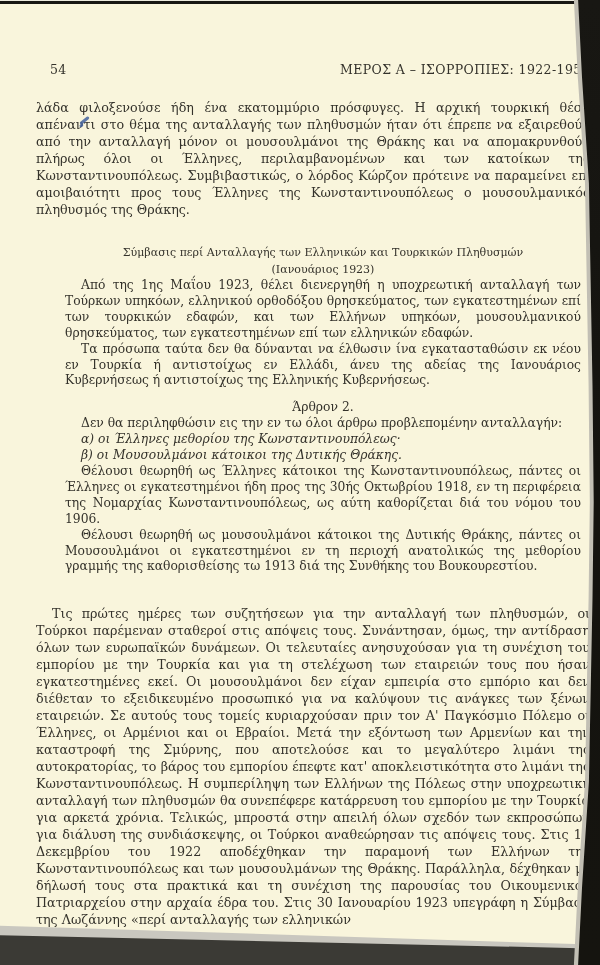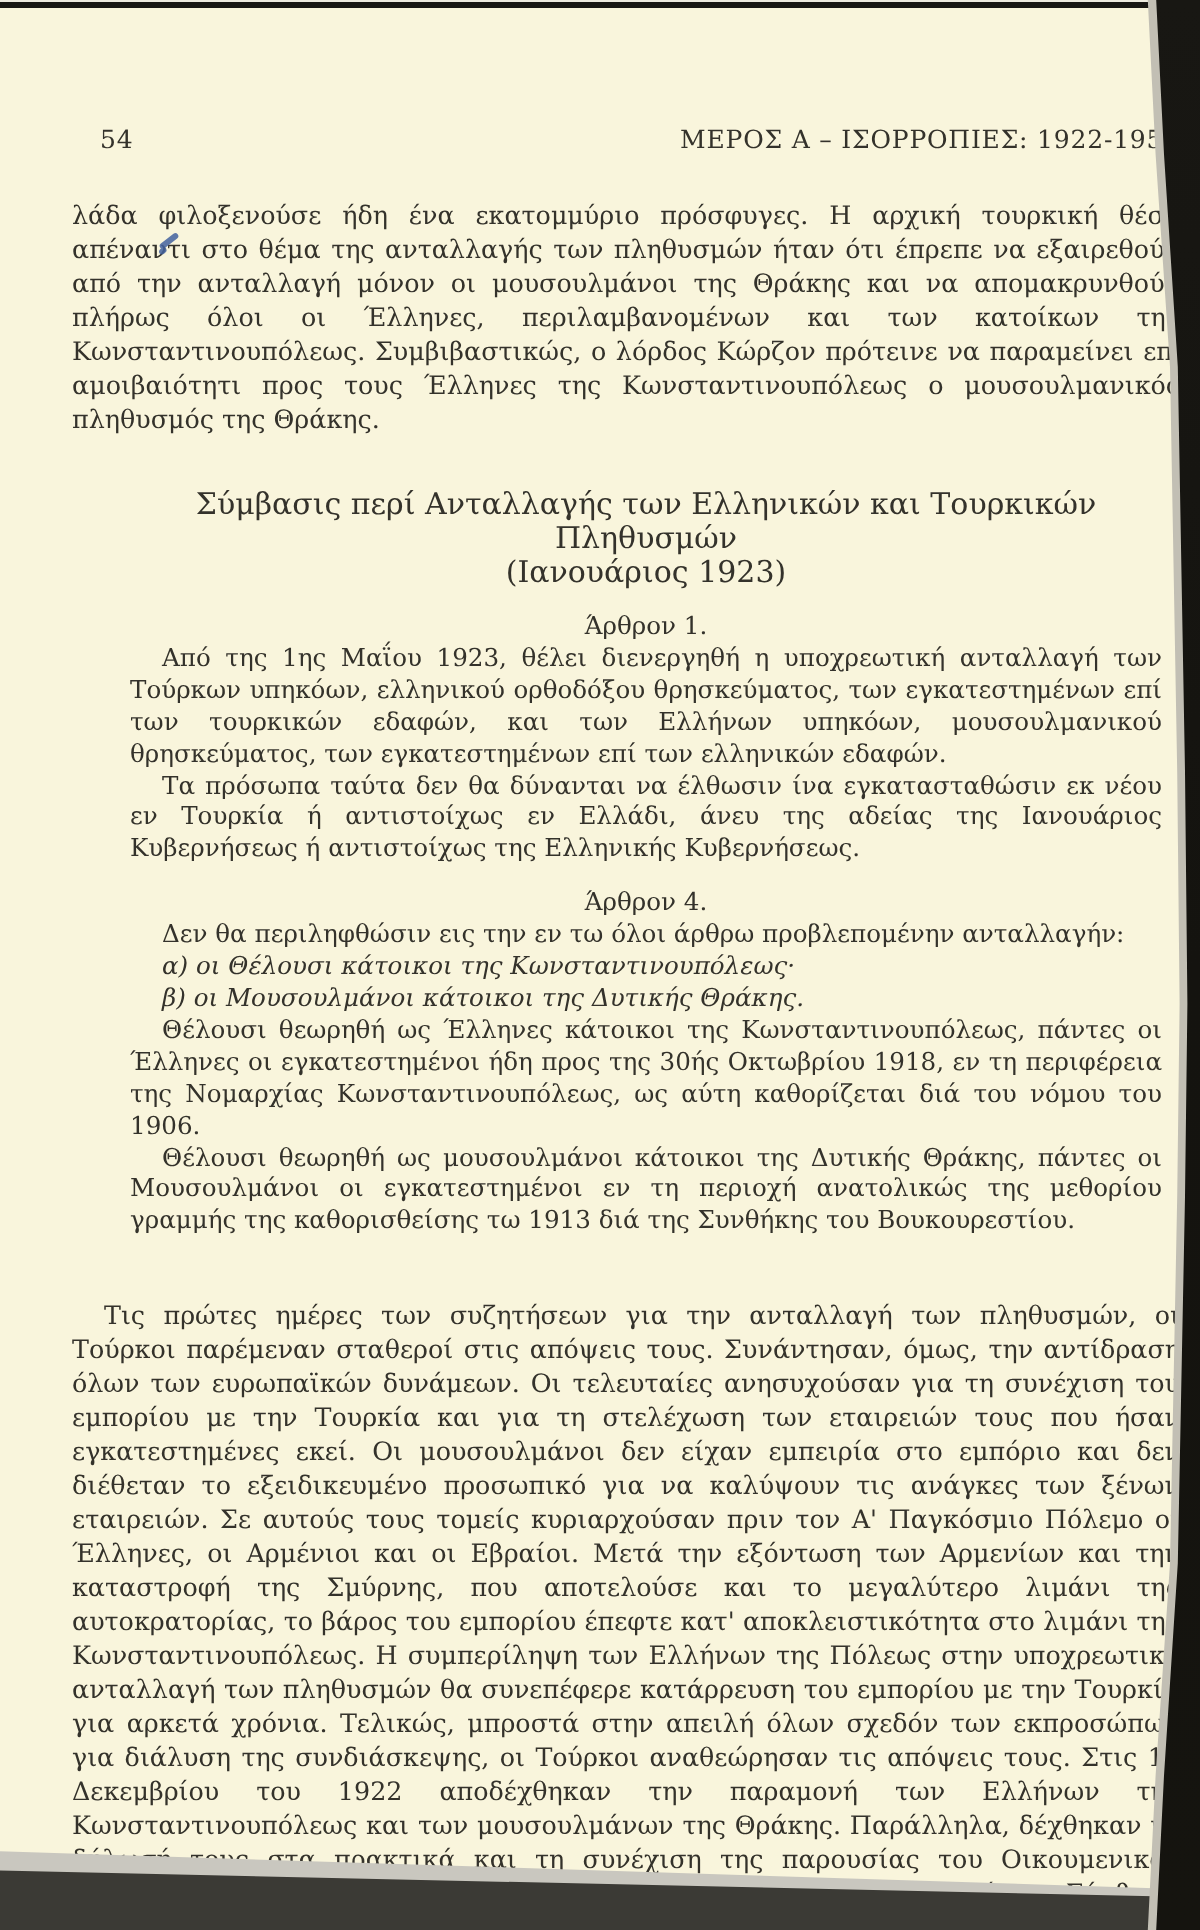--- a/index.html
+++ b/index.html
@@ -27,21 +27,21 @@
     clip-path:polygon(0 38%,100% 66%,100% 100%,0 100%);}
   
   .content{position:absolute;left:36px;top:62px;width:554px;z-index:1;}
   .hdr{display:flex;justify-content:space-between;align-items:baseline;
     font-size:12.5px;letter-spacing:.4px;white-space:nowrap;}
   .hdr .num{padding-left:14px;}
   p{margin:0;}
   .para{margin-top:22px;font-size:12.7px;line-height:17px;text-align:justify;}
   .body-para{margin-top:30px;text-indent:16px;}
   .quote{margin-top:26px;margin-left:29px;width:516px;font-size:12.3px;line-height:15.9px;}
-  .qtitle{text-align:center;font-size:15px;line-height:17px;}
+  .qtitle{text-align:center;font-size:11px;line-height:17px;}
   .qhead{text-align:center;margin-top:11px;}
   .qp{text-align:justify;text-indent:16px;}
   .qitem{font-style:italic;padding-left:16px;}
   
   .pen{position:absolute;left:79px;top:119px;width:11px;height:3px;background:#44639f;
     border-radius:2px;transform:rotate(-38deg);z-index:2;opacity:.85;}
   .pen:after{content:"";position:absolute;left:-2px;top:2px;width:4px;height:3px;
     background:#44639f;border-radius:50%;}
 </style>
 </head>
@@ -58,27 +58,26 @@
       <span class="num">54</span>
       <span>ΜΕΡΟΣ Α – ΙΣΟΡΡΟΠΙΕΣ: 1922-1954</span>
     </div>
 
     <p class="para">λάδα φιλοξενούσε ήδη ένα εκατομμύριο πρόσφυγες. Η αρχική τουρκική θέση απέναντι στο θέμα της ανταλλαγής των πληθυσμών ήταν ότι έπρεπε να εξαιρεθούν από την ανταλλαγή μόνον οι μουσουλμάνοι της Θράκης και να απομακρυνθούν πλήρως όλοι οι Έλληνες, περιλαμβανομένων και των κατοίκων της Κωνσταντινουπόλεως. Συμβιβαστικώς, ο λόρδος Κώρζον πρότεινε να παραμείνει επ' αμοιβαιότητι προς τους Έλληνες της Κωνσταντινουπόλεως ο μουσουλμανικός πληθυσμός της Θράκης.</p>
 
     <div class="quote">
       <div class="qtitle">Σύμβασις περί Ανταλλαγής των Ελληνικών και Τουρκικών Πληθυσμών</div>
       <div class="qtitle">(Ιανουάριος 1923)</div>
 
-      <div class="qhead">Άρθρον 1.</div>
       <p class="qp">Από της 1ης Μαΐου 1923, θέλει διενεργηθή η υποχρεωτική ανταλλαγή των Τούρκων υπηκόων, ελληνικού ορθοδόξου θρησκεύματος, των εγκατεστημένων επί των τουρκικών εδαφών, και των Ελλήνων υπηκόων, μουσουλμανικού θρησκεύματος, των εγκατεστημένων επί των ελληνικών εδαφών.</p>
       <p class="qp">Τα πρόσωπα ταύτα δεν θα δύνανται να έλθωσιν ίνα εγκατασταθώσιν εκ νέου εν Τουρκία ή αντιστοίχως εν Ελλάδι, άνευ της αδείας της Ιανουάριος Κυβερνήσεως ή αντιστοίχως της Ελληνικής Κυβερνήσεως.</p>
 
-      <div class="qhead">Άρθρον 4.</div>
+      <div class="qhead">Άρθρον 2.</div>
       <p class="qp">Δεν θα περιληφθώσιν εις την εν τω όλοι άρθρω προβλεπομένην ανταλλαγήν:</p>
-      <div class="qitem">α) οι Θέλουσι κάτοικοι της Κωνσταντινουπόλεως·</div>
+      <div class="qitem">α) οι Έλληνες μεθορίου της Κωνσταντινουπόλεως·</div>
       <div class="qitem">β) οι Μουσουλμάνοι κάτοικοι της Δυτικής Θράκης.</div>
       <p class="qp">Θέλουσι θεωρηθή ως Έλληνες κάτοικοι της Κωνσταντινουπόλεως, πάντες οι Έλληνες οι εγκατεστημένοι ήδη προς της 30ής Οκτωβρίου 1918, εν τη περιφέρεια της Νομαρχίας Κωνσταντινουπόλεως, ως αύτη καθορίζεται διά του νόμου του 1906.</p>
       <p class="qp">Θέλουσι θεωρηθή ως μουσουλμάνοι κάτοικοι της Δυτικής Θράκης, πάντες οι Μουσουλμάνοι οι εγκατεστημένοι εν τη περιοχή ανατολικώς της μεθορίου γραμμής της καθορισθείσης τω 1913 διά της Συνθήκης του Βουκουρεστίου.</p>
     </div>
 
     <p class="para body-para">Τις πρώτες ημέρες των συζητήσεων για την ανταλλαγή των πληθυσμών, οι Τούρκοι παρέμεναν σταθεροί στις απόψεις τους. Συνάντησαν, όμως, την αντίδραση όλων των ευρωπαϊκών δυνάμεων. Οι τελευταίες ανησυχούσαν για τη συνέχιση του εμπορίου με την Τουρκία και για τη στελέχωση των εταιρειών τους που ήσαν εγκατεστημένες εκεί. Οι μουσουλμάνοι δεν είχαν εμπειρία στο εμπόριο και δεν διέθεταν το εξειδικευμένο προσωπικό για να καλύψουν τις ανάγκες των ξένων εταιρειών. Σε αυτούς τους τομείς κυριαρχούσαν πριν τον Α' Παγκόσμιο Πόλεμο οι Έλληνες, οι Αρμένιοι και οι Εβραίοι. Μετά την εξόντωση των Αρμενίων και την καταστροφή της Σμύρνης, που αποτελούσε και το μεγαλύτερο λιμάνι της αυτοκρατορίας, το βάρος του εμπορίου έπεφτε κατ' αποκλειστικότητα στο λιμάνι της Κωνσταντινουπόλεως. Η συμπερίληψη των Ελλήνων της Πόλεως στην υποχρεωτική ανταλλαγή των πληθυσμών θα συνεπέφερε κατάρρευση του εμπορίου με την Τουρκία για αρκετά χρόνια. Τελικώς, μπροστά στην απειλή όλων σχεδόν των εκπροσώπων για διάλυση της συνδιάσκεψης, οι Τούρκοι αναθεώρησαν τις απόψεις τους. Στις 13 Δεκεμβρίου του 1922 αποδέχθηκαν την παραμονή των Ελλήνων της Κωνσταντινουπόλεως και των μουσουλμάνων της Θράκης. Παράλληλα, δέχθηκαν με δήλωσή τους στα πρακτικά και τη συνέχιση της παρουσίας του Οικουμενικού Πατριαρχείου στην αρχαία έδρα του. Στις 30 Ιανουαρίου 1923 υπεγράφη η Σύμβαση της Λωζάννης «περί ανταλλαγής των ελληνικών</p>
   </div>
 
   <div class="pen"></div>
 

